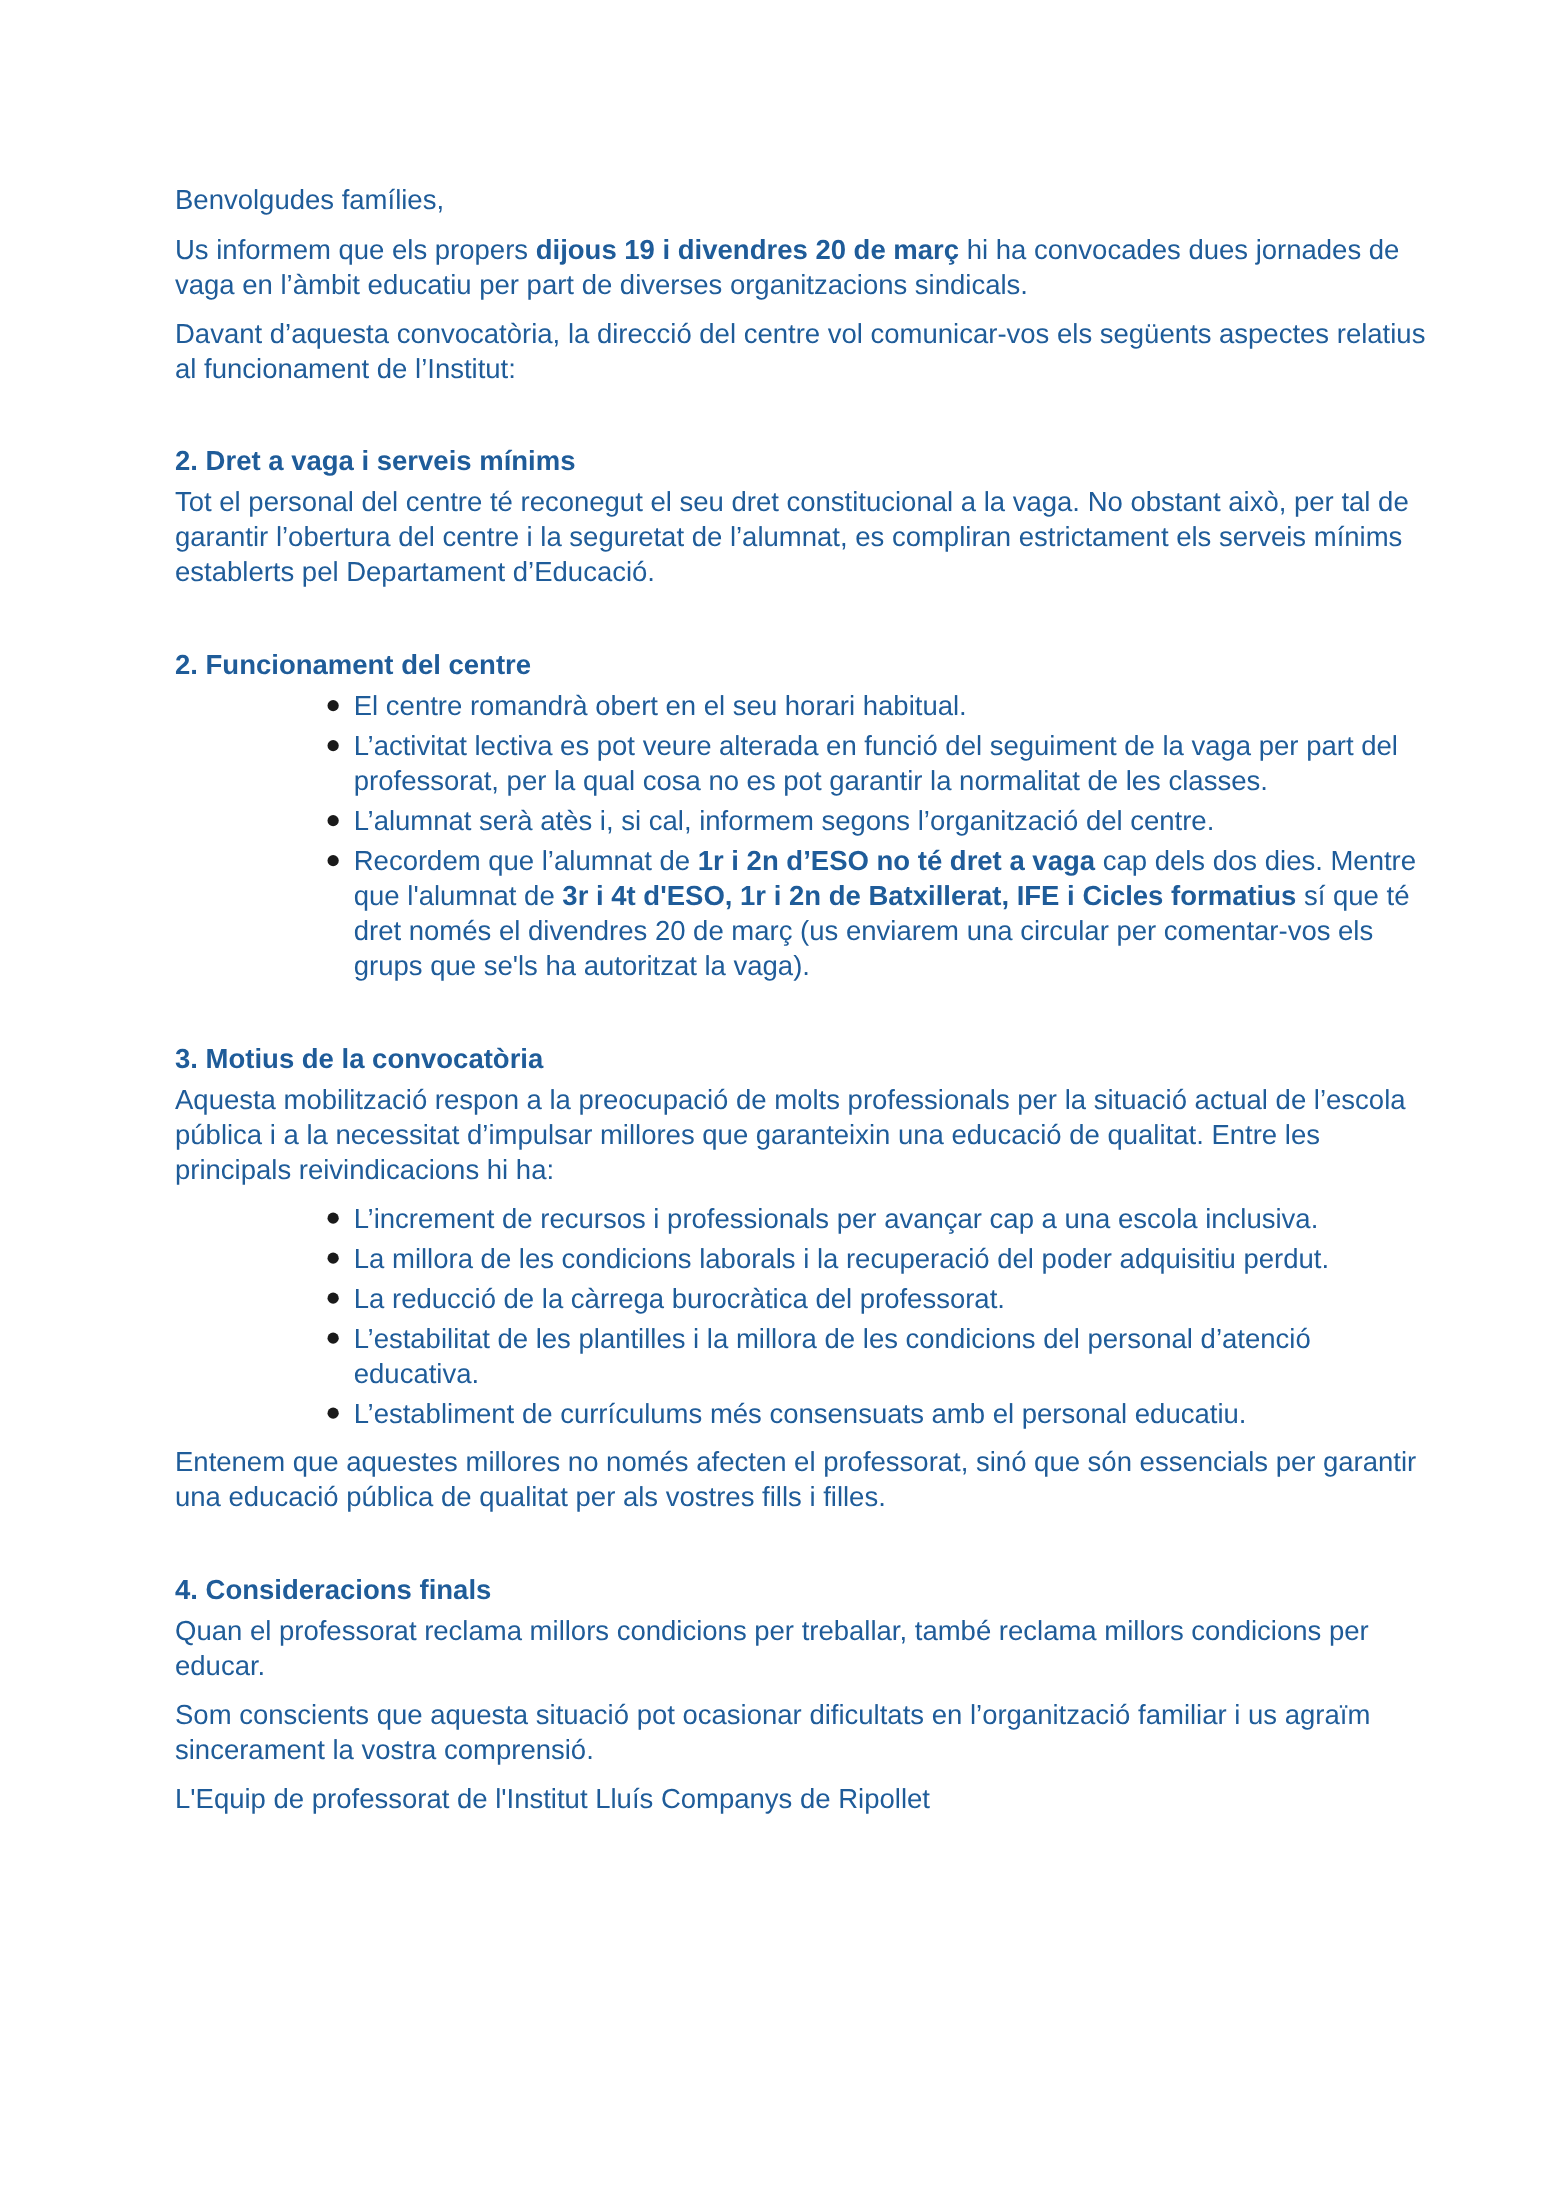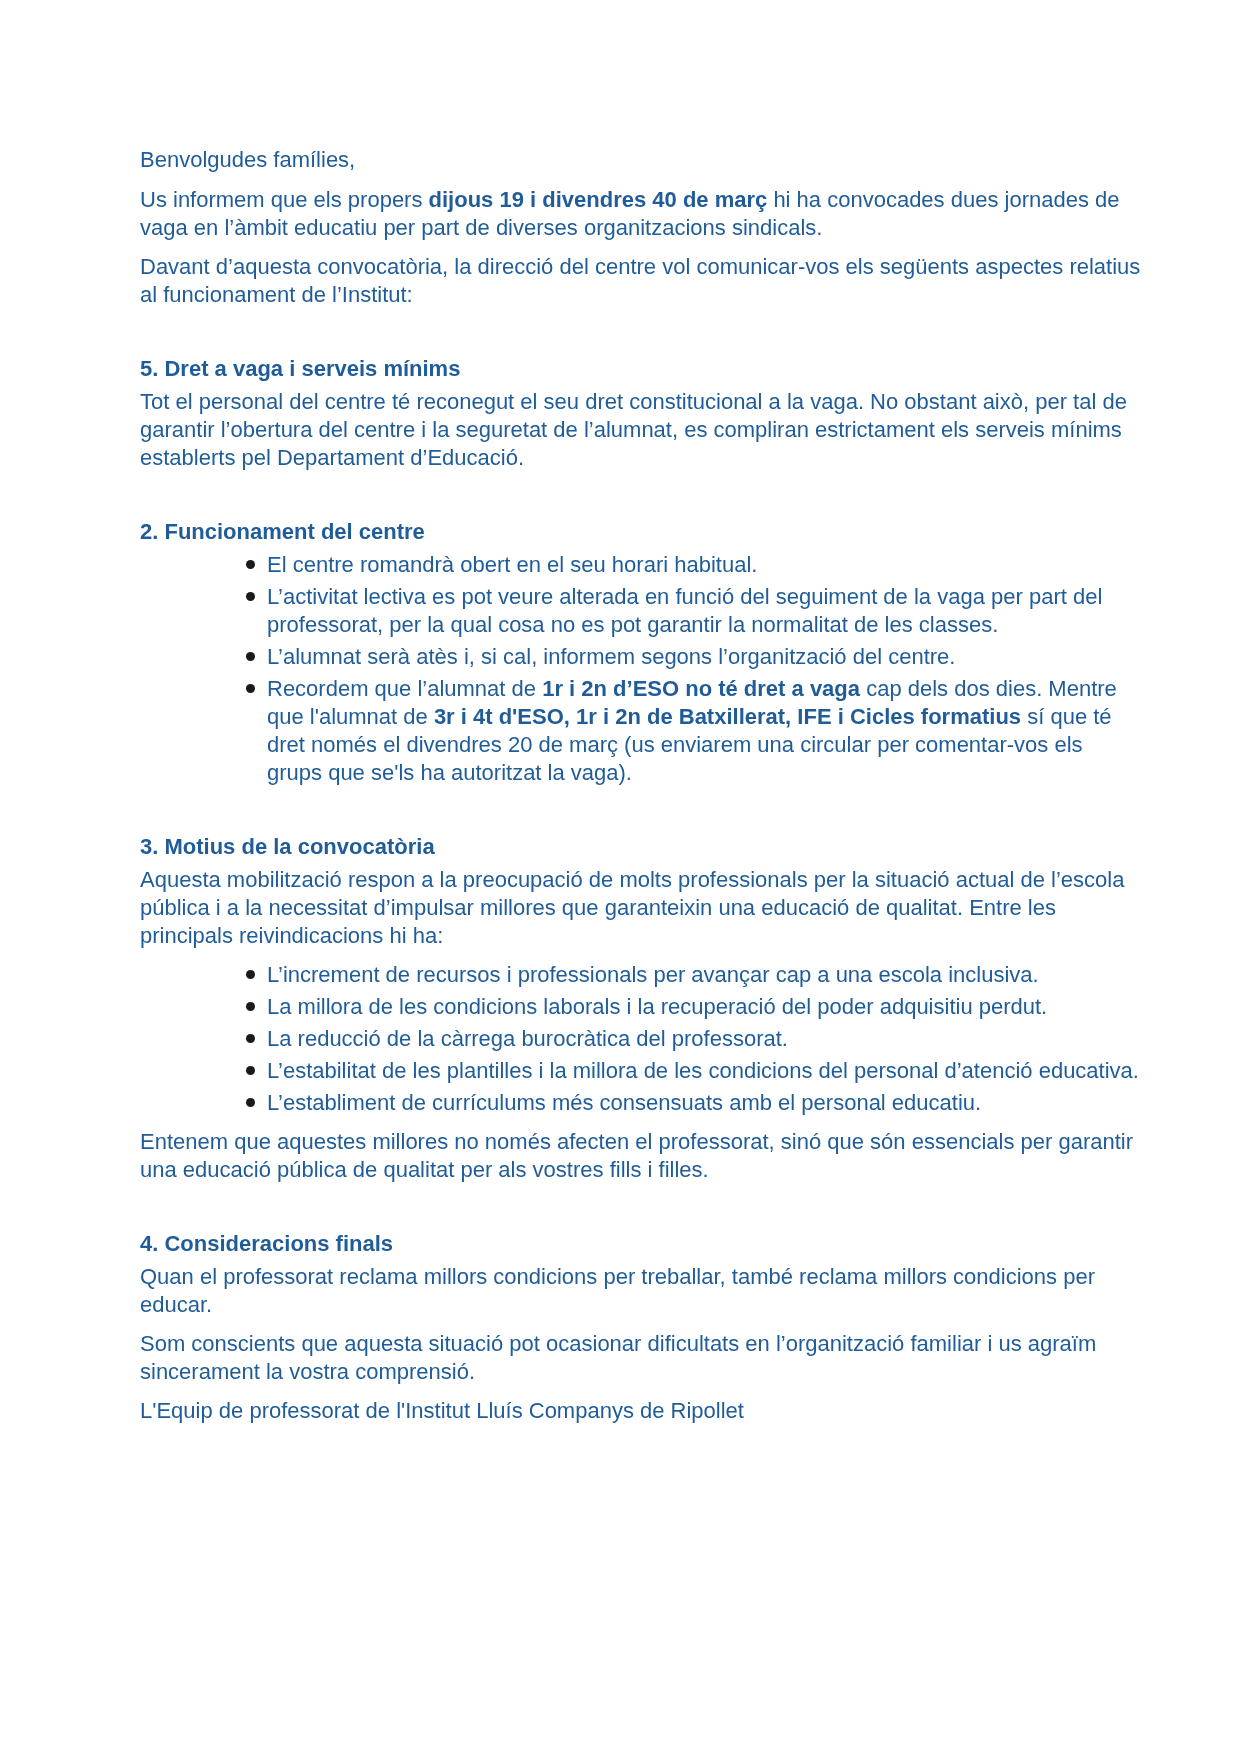--- a/index.html
+++ b/index.html
@@ -33,21 +33,21 @@
     margin: 46px 0 5px 0;
     color: var(--text-color, #1F5C99);
   }
   ul.bullets {
     list-style: none;
     margin: 0 0 11px 0;
     padding: 0 0 0 127px;
   }
   li.bullet {
     position: relative;
-    margin: 0 0 4px 0;
+    margin: 0 0 4px 16px;
   }
   li.bullet::before {
     content: "";
     position: absolute;
     left: -21px;
     top: 9px;
     width: 9px;
     height: 9px;
     border-radius: 50%;
     background: var(--bullet-color, #1a1a1a);
@@ -55,24 +55,24 @@
   .b { font-weight: bold; }
   .signature { margin-top: 2px; }
 </style>
 </head>
 <body>
 
 <div class="page">
 
   <p class="para greeting">Benvolgudes famílies,</p>
 
-  <p class="para"><span>Us informem que els propers </span><span class="b">dijous 19 i divendres 40 de març</span><span> hi ha convocades dues jornades de vaga en l’àmbit educatiu per part de diverses organitzacions sindicals.</span></p>
+  <p class="para"><span>Us informem que els propers </span><span class="b">dijous 19 i divendres 20 de març</span><span> hi ha convocades dues jornades de vaga en l’àmbit educatiu per part de diverses organitzacions sindicals.</span></p>
   <p class="para"><span>Davant d’aquesta convocatòria, la direcció del centre vol comunicar-vos els següents aspectes relatius al funcionament de l’Institut:</span></p>
 
-  <h2 class="sec">5. Dret a vaga i serveis mínims</h2>
+  <h2 class="sec">2. Dret a vaga i serveis mínims</h2>
   <p class="para"><span>Tot el personal del centre té reconegut el seu dret constitucional a la vaga. No obstant això, per tal de garantir l’obertura del centre i la seguretat de l’alumnat, es compliran estrictament els serveis mínims establerts pel Departament d’Educació.</span></p>
 
   <h2 class="sec">2. Funcionament del centre</h2>
   <ul class="bullets">
     <li class="bullet"><span>El centre romandrà obert en el seu horari habitual.</span></li>
     <li class="bullet"><span>L’activitat lectiva es pot veure alterada en funció del seguiment de la vaga per part del professorat, per la qual cosa no es pot garantir la normalitat de les classes.</span></li>
     <li class="bullet"><span>L’alumnat serà atès i, si cal, informem segons l’organització del centre.</span></li>
     <li class="bullet"><span>Recordem que l’alumnat de </span><span class="b">1r i 2n d’ESO no té dret a vaga</span><span> cap dels dos dies. Mentre que l'alumnat de </span><span class="b">3r i 4t d'ESO, 1r i 2n de Batxillerat, IFE i Cicles formatius</span><span> sí que té dret només el divendres 20 de març (us enviarem una circular per comentar-vos els grups que se'ls ha autoritzat la vaga).</span></li>
   </ul>
 

